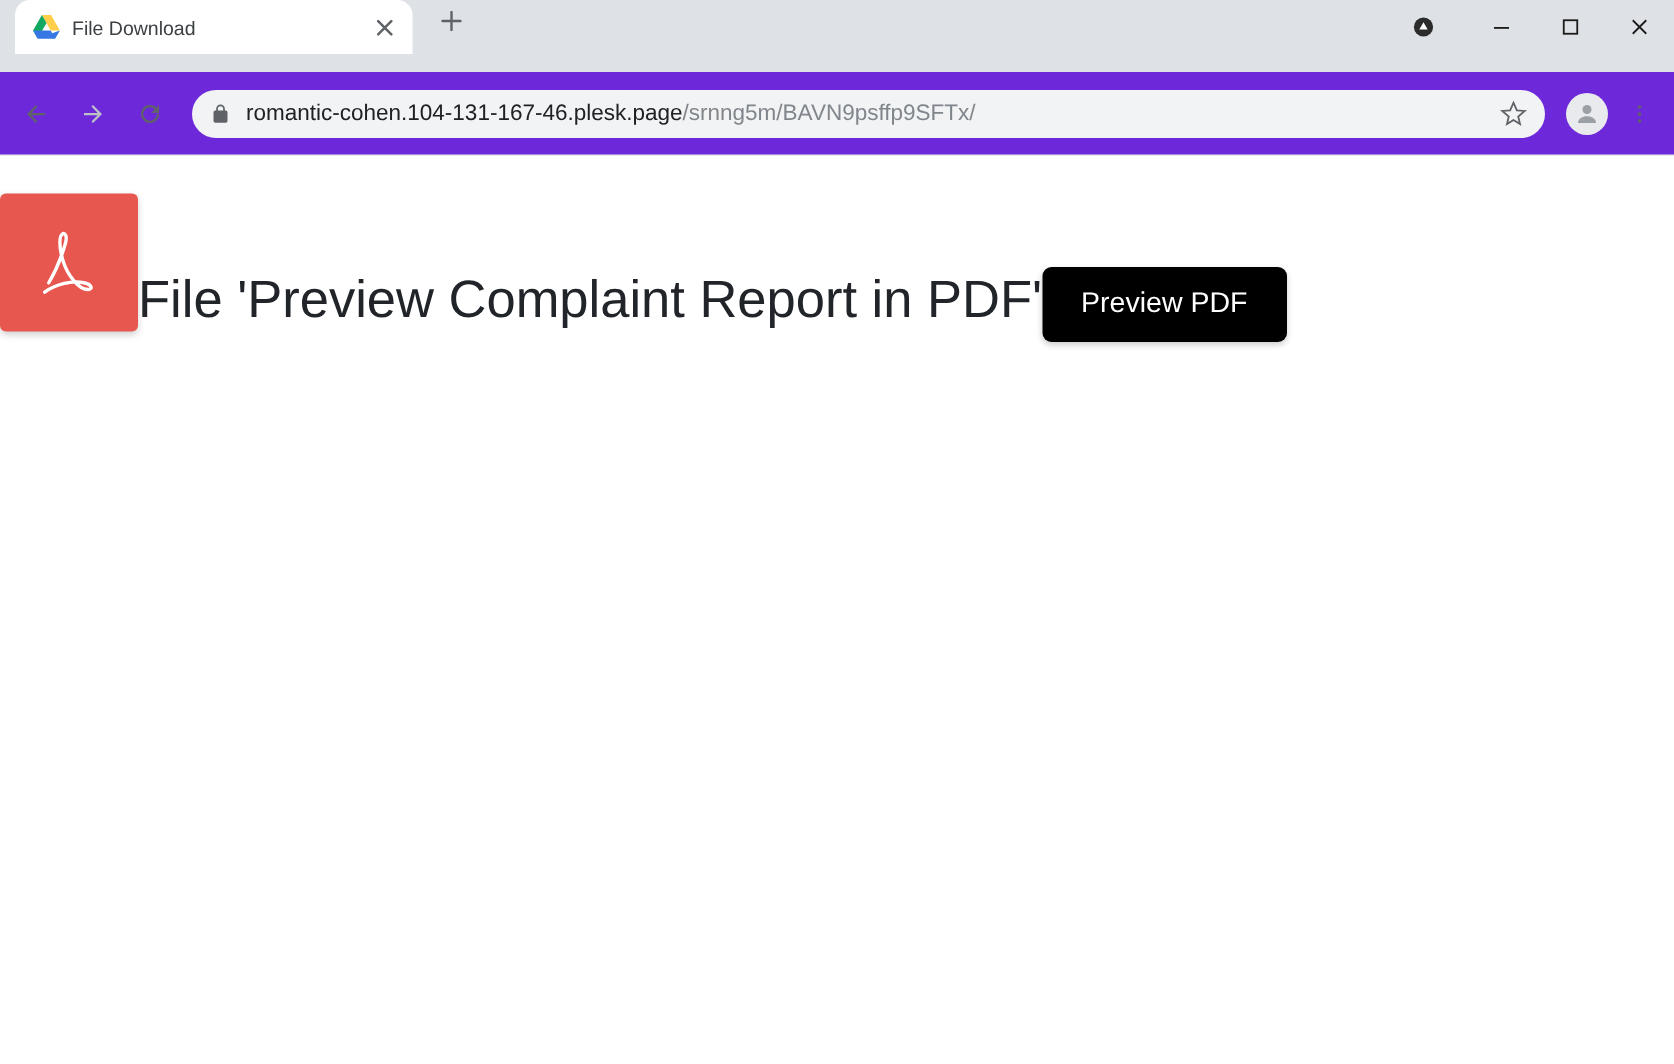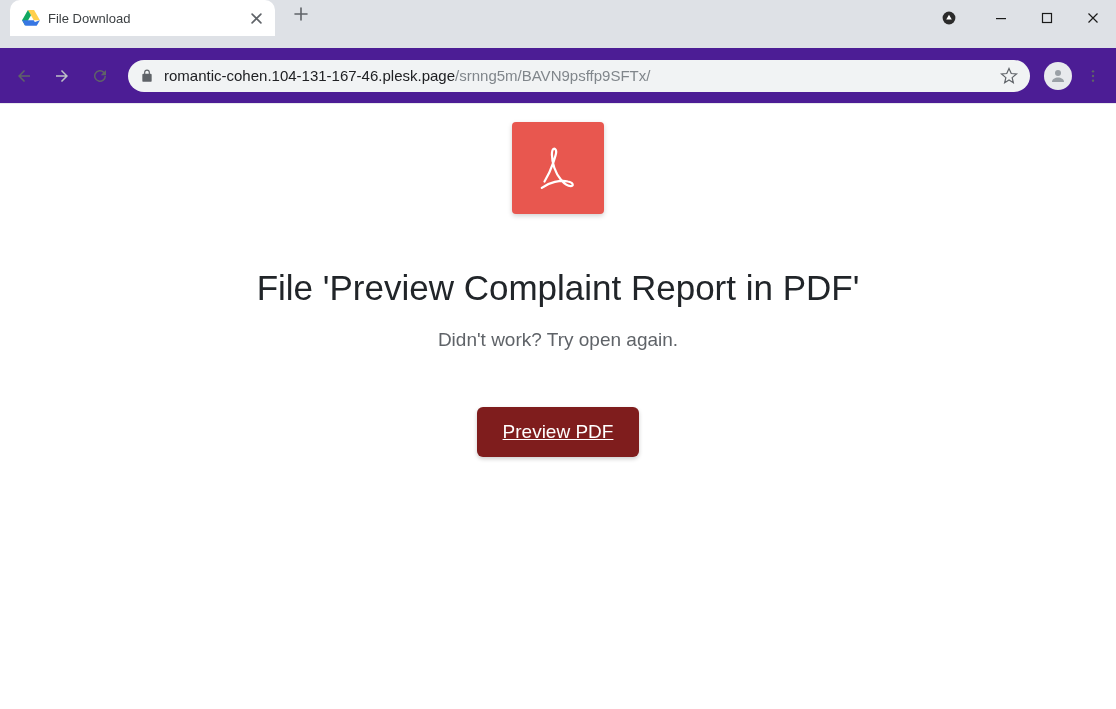--- a/index.html
+++ b/index.html
@@ -71,21 +71,21 @@
     }
     .win-btn {
       width: 46px; height: 32px;
       display: flex; align-items: center; justify-content: center;
       color: #1a1a1a;
     }
 
     
     .toolbar {
       height: 56px;
-      background: #4c1d95;
+      background: #6d28d9;
       display: flex;
       align-items: center;
       padding: 0 8px 0 6px;
       gap: 2px;
       border-bottom: 1px solid #e8eaed;
     }
     .nav-btn {
       width: 36px; height: 36px;
       display: flex; align-items: center; justify-content: center;
       color: #5f6368;
@@ -118,21 +118,21 @@
     .kebab {
       width: 30px; height: 30px;
       display:flex; align-items:center; justify-content:center;
       color:#5f6368;
     }
 
     
     .content {
       padding-top: 18px;
       display: flex;
-      flex-direction: column;
+      flex-direction: row;
       align-items: center;
     }
     .pdf-block {
       width: 92px; height: 92px;
       background: #e8574f;
       border-radius: 4px;
       display:flex; align-items:center; justify-content:center;
       box-shadow: 0 2px 5px rgba(0,0,0,0.18);
     }
     .big-heading {
@@ -143,30 +143,29 @@
       text-align: center;
       line-height: 1.35;
     }
     .sub-msg {
       margin-top: 18px;
       color: #5f6368;
       font-size: 19px;
     }
     .preview-btn {
       margin-top: 56px;
-      background: #7f1d1d;
+      background: #000000;
       color: #fff;
       font-size: 19px;
       font-weight: 500;
       padding: 14px 26px;
       border: none;
       border-radius: 6px;
       cursor: pointer;
       box-shadow: 0 2px 4px rgba(0,0,0,0.2);
-      text-decoration: underline;
     }
   </style>
 </head>
 <body>
 
 <div class="titlebar">
   <div class="tab">
     <span class="drive-icon">
       <svg viewBox="0 0 87 78" width="18" height="16">
         <path d="M28.5 0 L58.5 0 L87 50 L57 50 Z" fill="#ffcf4b"></path>
@@ -266,16 +265,15 @@
   <div class="pdf-block">
     <svg width="54" height="54" viewBox="0 0 60 60">
       <path d="M15 45 C24 30 28 14 28 12 C28 9 26 8 25 9 C23 10 22 18 26 30 C29 39 37 50 44 50 C48 50 47 46 41 45 C33 43 20 46 12 52" fill="none" stroke="#fff" stroke-width="2.5" stroke-linecap="round" stroke-linejoin="round"></path>
     </svg>
   </div>
 
   <h1 class="big-heading">
     <span>File 'Preview Complaint Report in PDF'</span><br>
   </h1>
 
-  <div class="sub-msg">Didn't work? Try open again.</div>
 
   <button class="preview-btn">Preview PDF</button>
 </div>
 
 </body></html>

